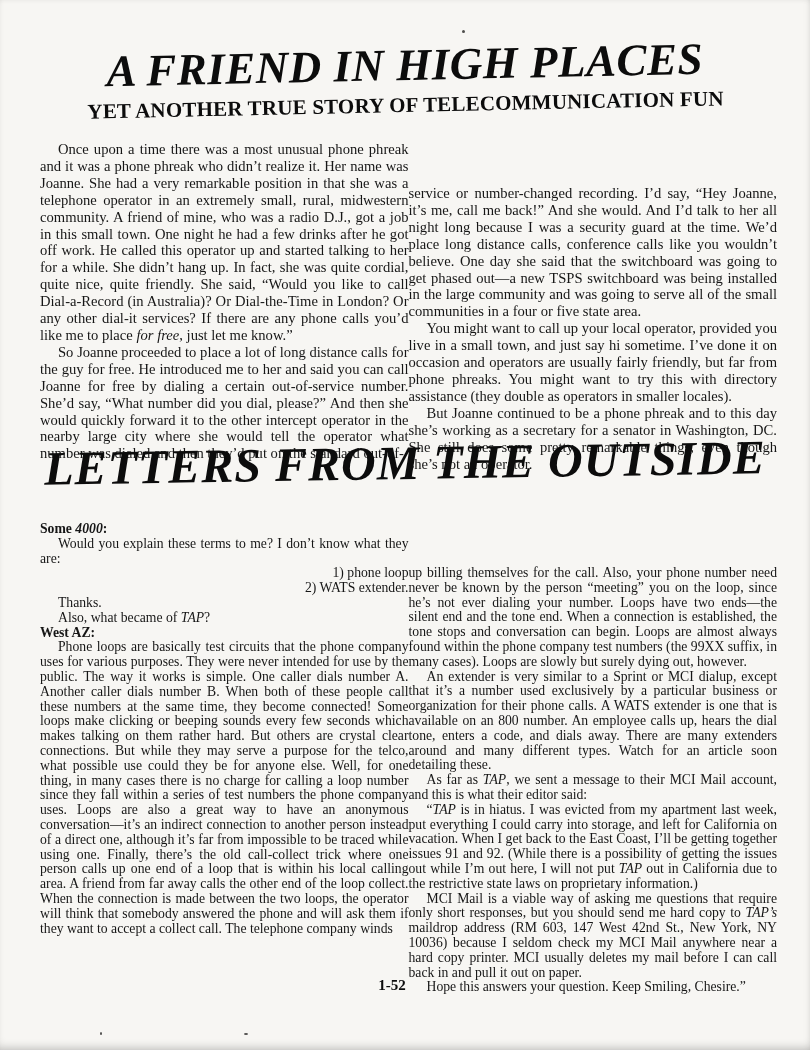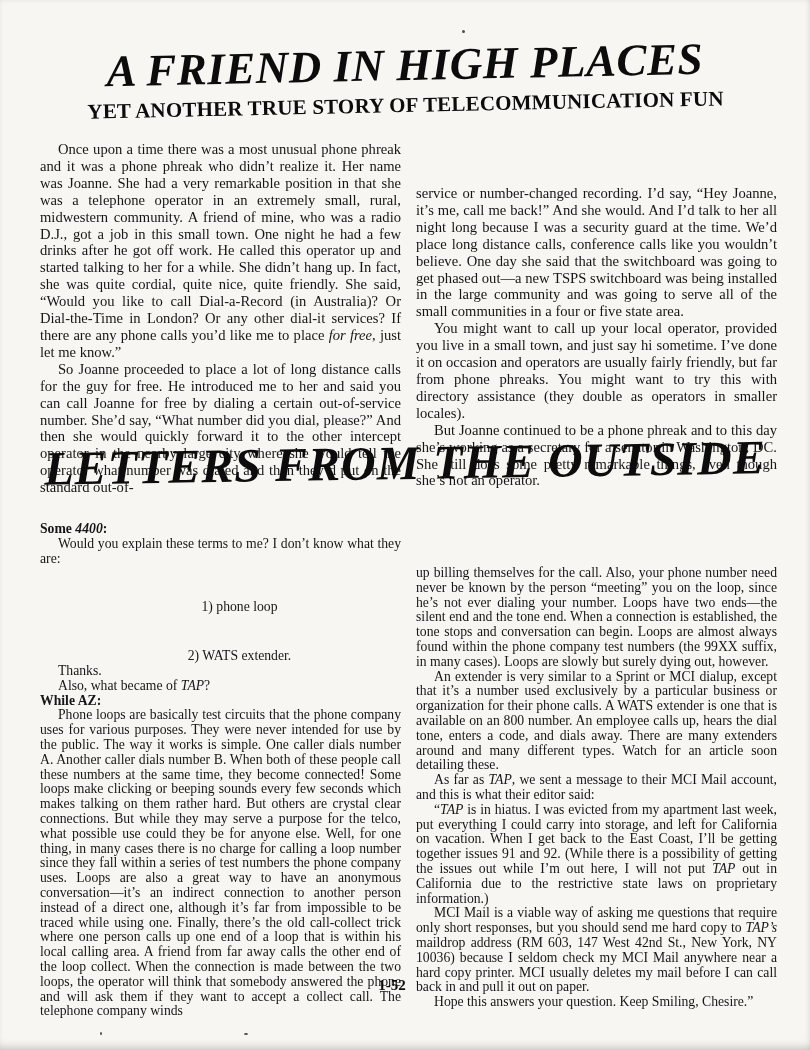--- a/index.html
+++ b/index.html
@@ -53,39 +53,38 @@
     font-style: italic;
     letter-spacing: 1px;
     color: #0c0c0c;
   }
   
   .cols {
     position: absolute;
     left: 40px; right: 33px;
     display: grid;
     grid-template-columns: 1fr 1fr;
-    column-gap: 15px;
   }
   .a1-cols {
     top: 141px;
     font-size: 14.6px;
     line-height: 16.9px;
   }
   .letters-cols {
     top: 522px;
     font-size: 13.7px;
     line-height: 14.8px;
   }
   .col p {
     margin: 0;
     text-align: justify;
     text-indent: 18px;
   }
   .col p.flush { text-indent: 0; margin-top: 44px; }
-  .col p.list { text-indent: 38px; text-align: center; margin-top: 34px; }
+  .col p.list { text-indent: 38px; text-align: right; }
   .col p.signoff { text-align: right; text-indent: 0; }
   .col p.salutation { font-weight: 700; text-indent: 0; text-align: left; }
   .it { font-style: italic; }
   
   .page-number {
     position: absolute;
     top: 977px; left: 0; right: 0;
     text-align: center;
     transform: translateX(-13px);
     font-size: 15px;
@@ -125,27 +124,27 @@
         <p class="indent"><span>But Joanne continued to be a phone phreak and to this day she’s working as a secretary for a senator in Washington, DC. She still does some pretty remarkable things, even though she’s not an operator.</span></p>
       </div>
   </section>
 
   <div class="letters-title-wrap">
     <h1 class="letters-title">LETTERS FROM THE OUTSIDE</h1>
   </div>
 
   <section class="cols letters-cols">
     <div class="col">
-        <p class="salutation"><span>Some </span><span class="it">4400</span><span>:</span></p>
+        <p class="salutation"><span>Some </span><span class="it">4000</span><span>:</span></p>
         <p class="indent"><span>Would you explain these terms to me? I don’t know what they are:</span></p>
         <p class="list"><span>1)  phone loop</span></p>
         <p class="list"><span>2)  WATS extender.</span></p>
         <p class="indent"><span>Thanks.</span></p>
         <p class="indent"><span>Also, what became of </span><span class="it">TAP</span><span>?</span></p>
-        <p class="salutation"><span>While AZ:</span></p>
+        <p class="salutation"><span>West AZ:</span></p>
         <p class="indent"><span>Phone loops are basically test circuits that the phone company uses for various purposes. They were never intended for use by the public. The way it works is simple. One caller dials number A. Another caller dials number B. When both of these people call these numbers at the same time, they become connected! Some loops make clicking or beeping sounds every few seconds which makes talking on them rather hard. But others are crystal clear connections. But while they may serve a purpose for the telco, what possible use could they be for anyone else. Well, for one thing, in many cases there is no charge for calling a loop number since they fall within a series of test numbers the phone company uses. Loops are also a great way to have an anonymous conversation—it’s an indirect connection to another person instead of a direct one, although it’s far from impossible to be traced while using one. Finally, there’s the old call-collect trick where one person calls up one end of a loop that is within his local calling area. A friend from far away calls the other end of the loop collect. When the connection is made between the two loops, the operator will think that somebody answered the phone and will ask them if they want to accept a collect call. The telephone company winds</span></p>
       </div>
     <div class="col">
         <p class="flush"><span>up billing themselves for the call. Also, your phone number need never be known by the person “meeting” you on the loop, since he’s not ever dialing your number. Loops have two ends—the silent end and the tone end. When a connection is established, the tone stops and conversation can begin. Loops are almost always found within the phone company test numbers (the 99XX suffix, in many cases). Loops are slowly but surely dying out, however.</span></p>
         <p class="indent"><span>An extender is very similar to a Sprint or MCI dialup, except that it’s a number used exclusively by a particular business or organization for their phone calls. A WATS extender is one that is available on an 800 number. An employee calls up, hears the dial tone, enters a code, and dials away. There are many extenders around and many different types. Watch for an article soon detailing these.</span></p>
         <p class="indent"><span>As far as </span><span class="it">TAP</span><span>, we sent a message to their MCI Mail account, and this is what their editor said:</span></p>
         <p class="indent"><span>“</span><span class="it">TAP</span><span> is in hiatus. I was evicted from my apartment last week, put everything I could carry into storage, and left for California on vacation. When I get back to the East Coast, I’ll be getting together issues 91 and 92. (While there is a possibility of getting the issues out while I’m out here, I will not put </span><span class="it">TAP</span><span> out in California due to the restrictive state laws on proprietary information.)</span></p>
         <p class="indent"><span>MCI Mail is a viable way of asking me questions that require only short responses, but you should send me hard copy to </span><span class="it">TAP’s</span><span> maildrop address (RM 603, 147 West 42nd St., New York, NY 10036) because I seldom check my MCI Mail anywhere near a hard copy printer. MCI usually deletes my mail before I can call back in and pull it out on paper.</span></p>
         <p class="indent"><span>Hope this answers your question. Keep Smiling, Chesire.”</span></p>
       </div>

